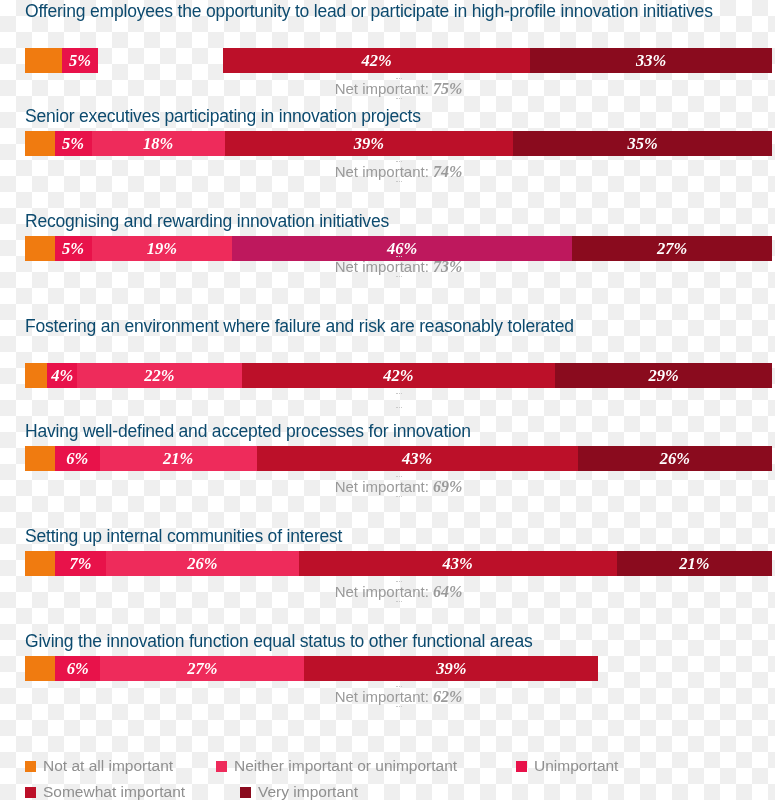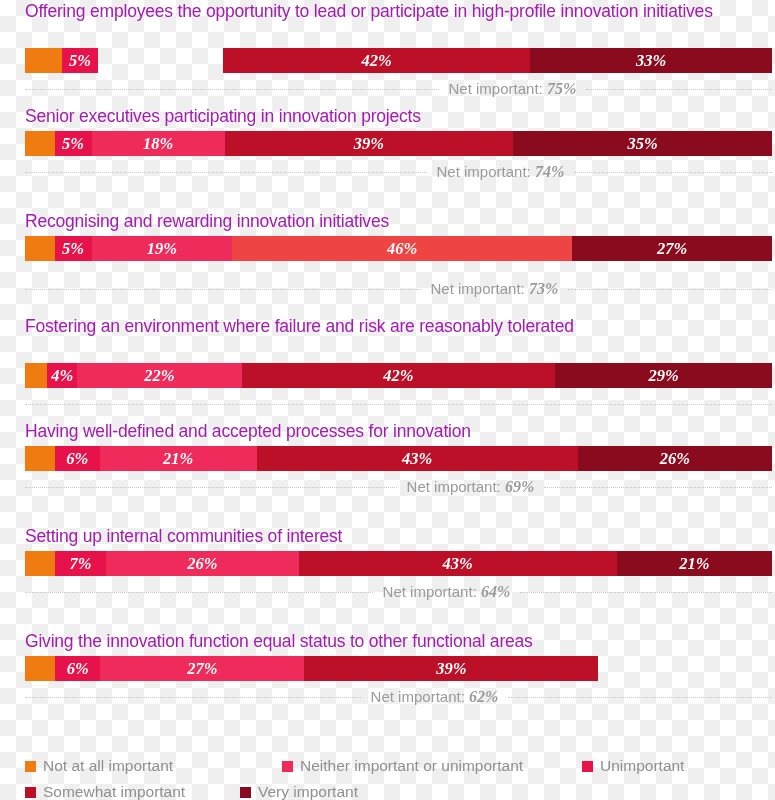--- a/index.html
+++ b/index.html
@@ -30,21 +30,21 @@
 
   .row {
     position: relative;
     width: 775px;
     height: 105px;
   }
 
   .row-title {
     font-size: 17.5px;
     line-height: 22px;
-    color: #a21caf;
+    color: #0c4a6e;
     padding-left: 25px;
     padding-right: 60px;
     letter-spacing: -0.2px;
     font-weight: 400;
   }
 
   .bar {
     position: absolute;
     left: 25px;
     width: 747px;
@@ -69,20 +69,21 @@
   }
   .seg.s0 { font-size: 0; }
 
   .net-line {
     position: absolute;
     left: 25px;
     width: 747px;
     height: 22px;
     display: flex;
     align-items: center;
+    flex-direction: column;
   }
   .net-dash-left, .net-dash-right {
     height: 1px;
     border-top: 1px dotted #c9c9c9;
     flex: 1 1 auto;
     min-width: 6px;
   }
   .net-text {
     flex: 0 0 auto;
     padding: 0 10px;
@@ -188,28 +189,28 @@
       <div class="bar" style="top: 26px;">
         <div class="seg s0" style="flex: 0 0 3.9604%; background: rgb(240, 123, 16);">
           <span></span>
         </div>
         <div class="seg" style="flex: 0 0 4.9505%; background: rgb(232, 18, 74);">
           <span>5%</span>
         </div>
         <div class="seg" style="flex: 0 0 18.8119%; background: rgb(238, 43, 91);">
           <span>19%</span>
         </div>
-        <div class="seg" style="flex: 0 0 45.5446%; background: #ef4444;">
+        <div class="seg" style="flex: 0 0 45.5446%; background: #be185d;">
           <span>46%</span>
         </div>
         <div class="seg" style="flex: 0 0 26.7327%; background: rgb(138, 11, 30);">
           <span>27%</span>
         </div>
       </div>
-      <div class="net-line" style="top: 68px;">
+      <div class="net-line" style="top: 46px;">
         <div class="net-dash-left" style="flex-grow: 66;"></div>
         <div class="net-text"><span>Net important: </span><span class="netval">73%</span></div>
         <div class="net-dash-right" style="flex-grow: 34;"></div>
       </div>
     </div>
     <div class="row">
       <div class="row-title">Fostering an environment where failure and risk are reasonably tolerated</div>
       <div class="bar" style="top: 48px;">
         <div class="seg s0" style="flex: 0 0 3%; background: rgb(240, 123, 16);">
           <span></span>
@@ -300,21 +301,21 @@
       </div>
       <div class="net-line" style="top: 56px;">
         <div class="net-dash-left" style="flex-grow: 56;"></div>
         <div class="net-text"><span>Net important: </span><span class="netval">62%</span></div>
         <div class="net-dash-right" style="flex-grow: 44;"></div>
       </div>
     </div>
   </div>
 <div id="legend">
     <div class="legend-row">
-      <div class="legend-item" style="width: 257px;">
+      <div class="legend-item" style="width: 191px;">
         <span class="legend-swatch" style="background: rgb(240, 123, 16);"></span>
         <span class="legend-label">Not at all important</span>
       </div>
       <div class="legend-item" style="width: 300px;">
         <span class="legend-swatch" style="background: rgb(238, 43, 91);"></span>
         <span class="legend-label">Neither important or unimportant</span>
       </div>
       <div class="legend-item" style="width: 145px;">
         <span class="legend-swatch" style="background: rgb(232, 18, 74);"></span>
         <span class="legend-label">Unimportant</span>

